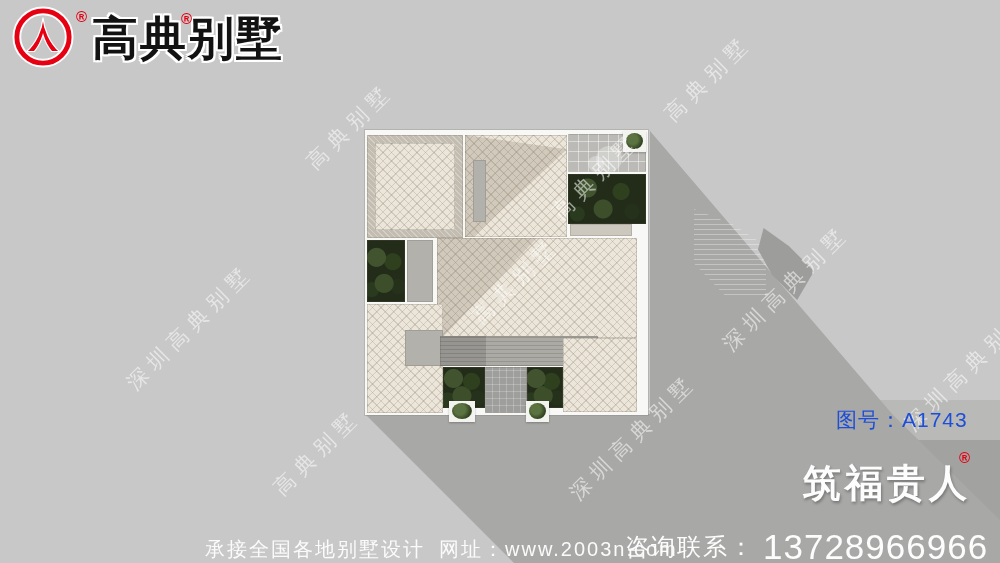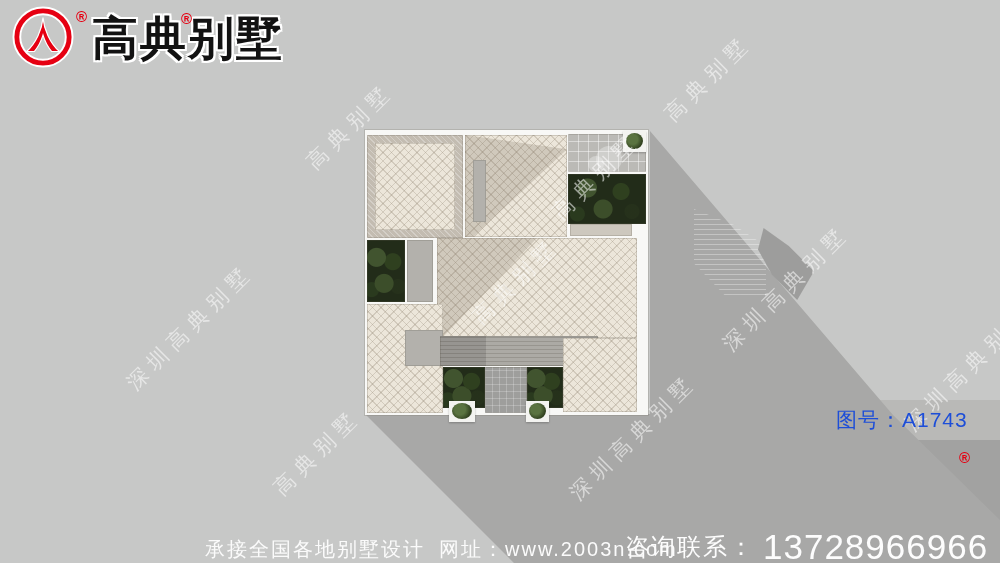--- a/index.html
+++ b/index.html
@@ -132,20 +132,21 @@
       <path d="M32 12 C31 24 25 38 15 47 L23 47 C28 41 30.5 35 32 30 C33.5 35 36 41 41 47 L49 47 C39 38 33 24 32 12 Z" fill="#e60012" stroke="#ffffff" stroke-width="1.2"></path>
     </svg>
   </div>
   <span class="reg" style="left:76px;top:8px;font-size:15px;">®</span>
   <span id="brand-name">高典别墅</span>
   <span class="reg" style="left:181px;top:10px;font-size:15px;">®</span>
 
 
   <span id="drawing-no" class="abs"><span>图号：</span><span>A1743</span></span>
 
+  <span id="brand2" class="abs">筑福贵人</span>
   <span class="reg" style="left:959px;top:449px;font-size:15px;text-shadow:none;">®</span>
 
   <div id="footer-line" class="abs">
     <span>承接全国各地别墅设计</span><span class="gap"></span><span>网址：</span><span>www.2003n.com</span>
   </div>
   <div id="contact" class="abs">
     <span class="lbl">咨询联系：</span>
     <span class="phone">13728966966</span>
   </div>
 

